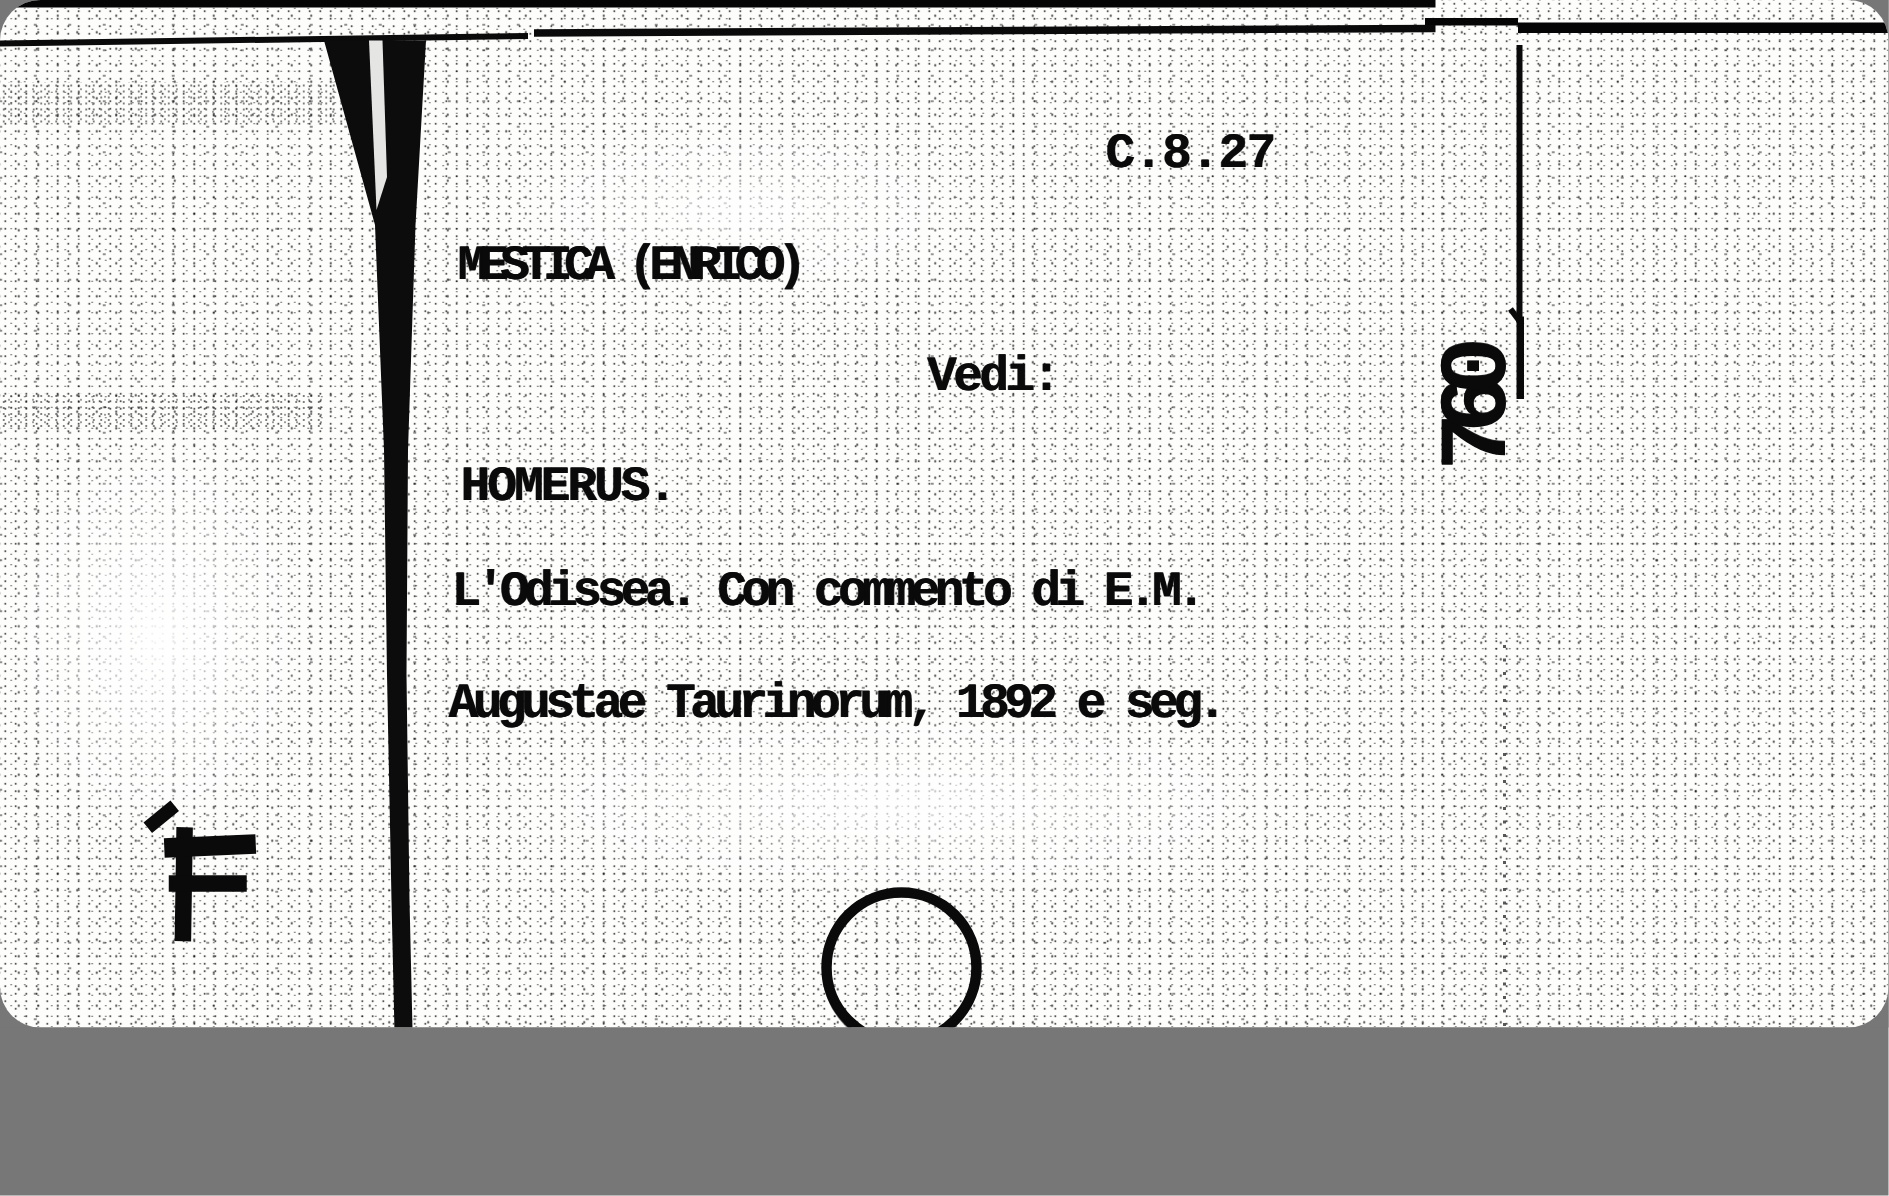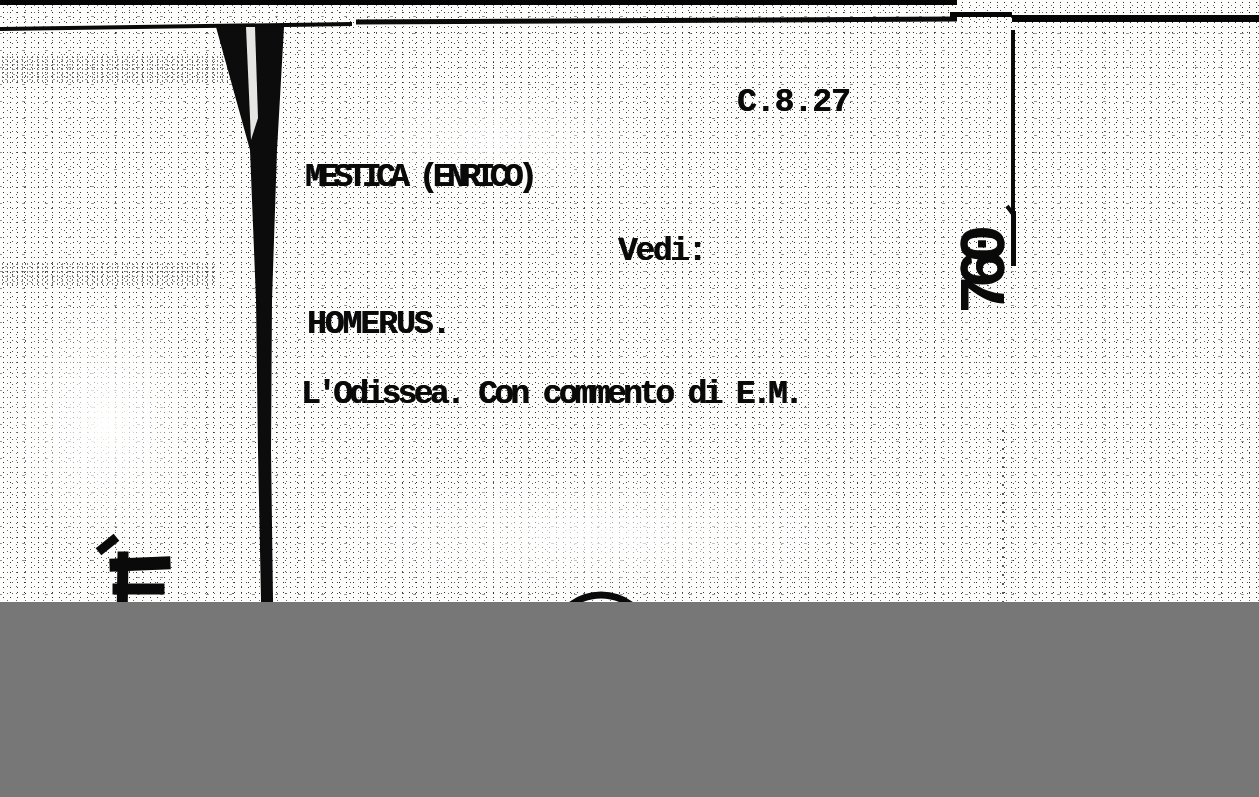--- a/index.html
+++ b/index.html
@@ -1,18 +1,18 @@
 <!DOCTYPE html>
 <html><head>
 <meta charset="utf-8">
 <style>
   html,body{margin:0;padding:0;background:#777;}
   #scan{
-    position:relative;width:1259px;height:602px;background:#fdfdfc;
-    overflow:hidden;font-family:"Liberation Mono","DejaVu Sans Mono",monospace;
+    position:relative;width:1259px;height:685px;background:#fdfdfc;
+    overflow:hidden;font-family:"Liberation Mono","DejaVu Sans Mono",monospace;border-radius:27px;
   }
   
   .noise{
     position:absolute;inset:0;z-index:1;pointer-events:none;
     background-image:
       radial-gradient(rgba(10,10,10,.85) 0.55px, transparent 0.85px),
       radial-gradient(rgba(10,10,10,.6) 0.5px, transparent 0.8px),
       radial-gradient(rgba(10,10,10,.7) 0.7px, transparent 1px),
       radial-gradient(rgba(10,10,10,.45) 0.95px, transparent 1.3px);
     background-size:7px 5px, 9px 7px, 13px 11px, 23px 17px;
@@ -123,20 +123,21 @@
     <line x1="620" y1="727" x2="980" y2="723" stroke="#0a0a0a" stroke-width="2" stroke-dasharray="6 12" opacity="0.5"></line>
 
     <line x1="835" y1="692" x2="835" y2="757" stroke="#111" stroke-width="1.5" opacity="0.8"></line>
   </svg>
 
   <div class="typed" id="call-number">C.8.27</div>
   <div class="typed" id="heading">MESTICA (ENRICO)</div>
   <div class="typed" id="vedi">Vedi:</div>
   <div class="typed" id="title-line">L'Odissea. Con commento di E.M.</div>
   <div class="typed" id="homerus">HOMERUS.</div>
+  <div class="typed" id="imprint-line">Augustae Taurinorum, 1892 e seg.</div>
 
   <div id="side-number">760</div>
 
   <div class="band-noisy"></div>
   <div class="bottom-bar"></div>
   <div class="white-slash"></div>
   <div class="white-squiggle"></div>
   <div class="white-scratch"></div>
 
 </div>

